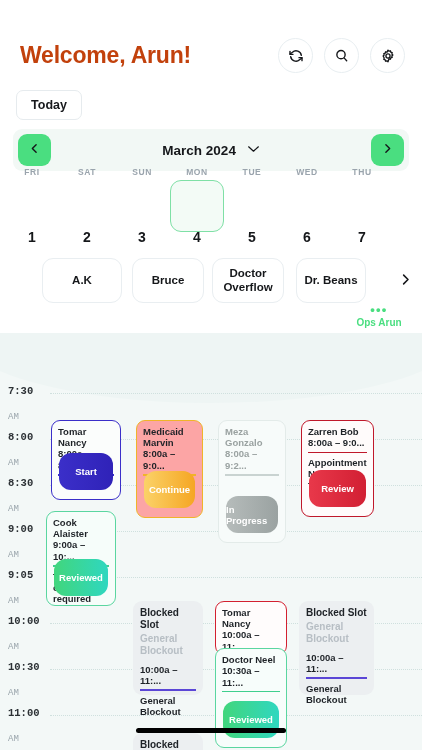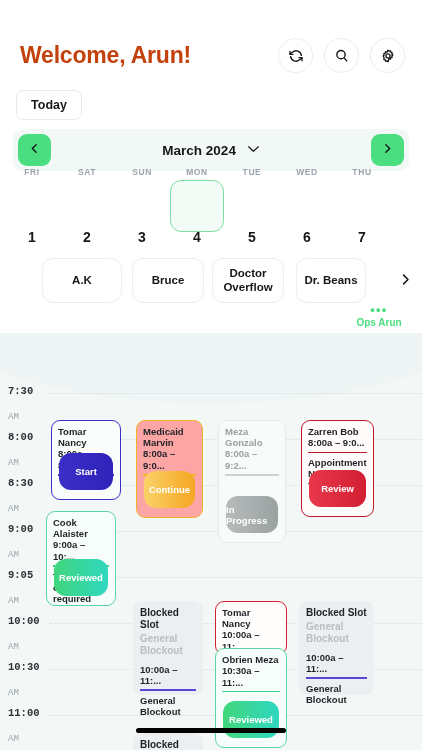--- a/index.html
+++ b/index.html
@@ -341,21 +341,21 @@
           <div class="note">Tooth cleaning required</div>
           <div class="pill" style="bottom:9px;background:linear-gradient(90deg,#41d67c,#2fd7c0)">
             <span>Reviewed</span>
           </div>
         </div>
         <div class="appt" style="left: 215px; top: 268px; width: 72px; height: 54px; border: 1.6px solid rgb(211, 32, 48); background: rgb(255, 252, 252);">
           <div class="nm" style="color:#1e2227">Tomar Nancy</div>
           <div class="tm" style="color:#1e2227">10:00a – 11:...</div>
         </div>
         <div class="appt" style="left: 215px; top: 315px; width: 72px; height: 100px; border: 1.6px solid rgb(90, 214, 160); background: rgb(247, 253, 251);">
-          <div class="nm" style="color:#1e2227">Obrien Meza</div>
+          <div class="nm" style="color:#1e2227">Doctor Neel</div>
           <div class="tm" style="color:#1e2227">10:30a – 11:...</div>
           <div class="rule" style="background:#3fcf8e"></div>
           <div class="pill" style="bottom:9px;background:linear-gradient(90deg,#41d67c,#2fd7c0)">
             <span>Reviewed</span>
           </div>
         </div>
         <div class="blocked" style="left: 133px; top: 268px; width: 70px; height: 94px;">
           <div class="bt">Blocked Slot</div>
           <div class="bs">General Blockout</div>
           <div class="btime">10:00a – 11:...</div>

